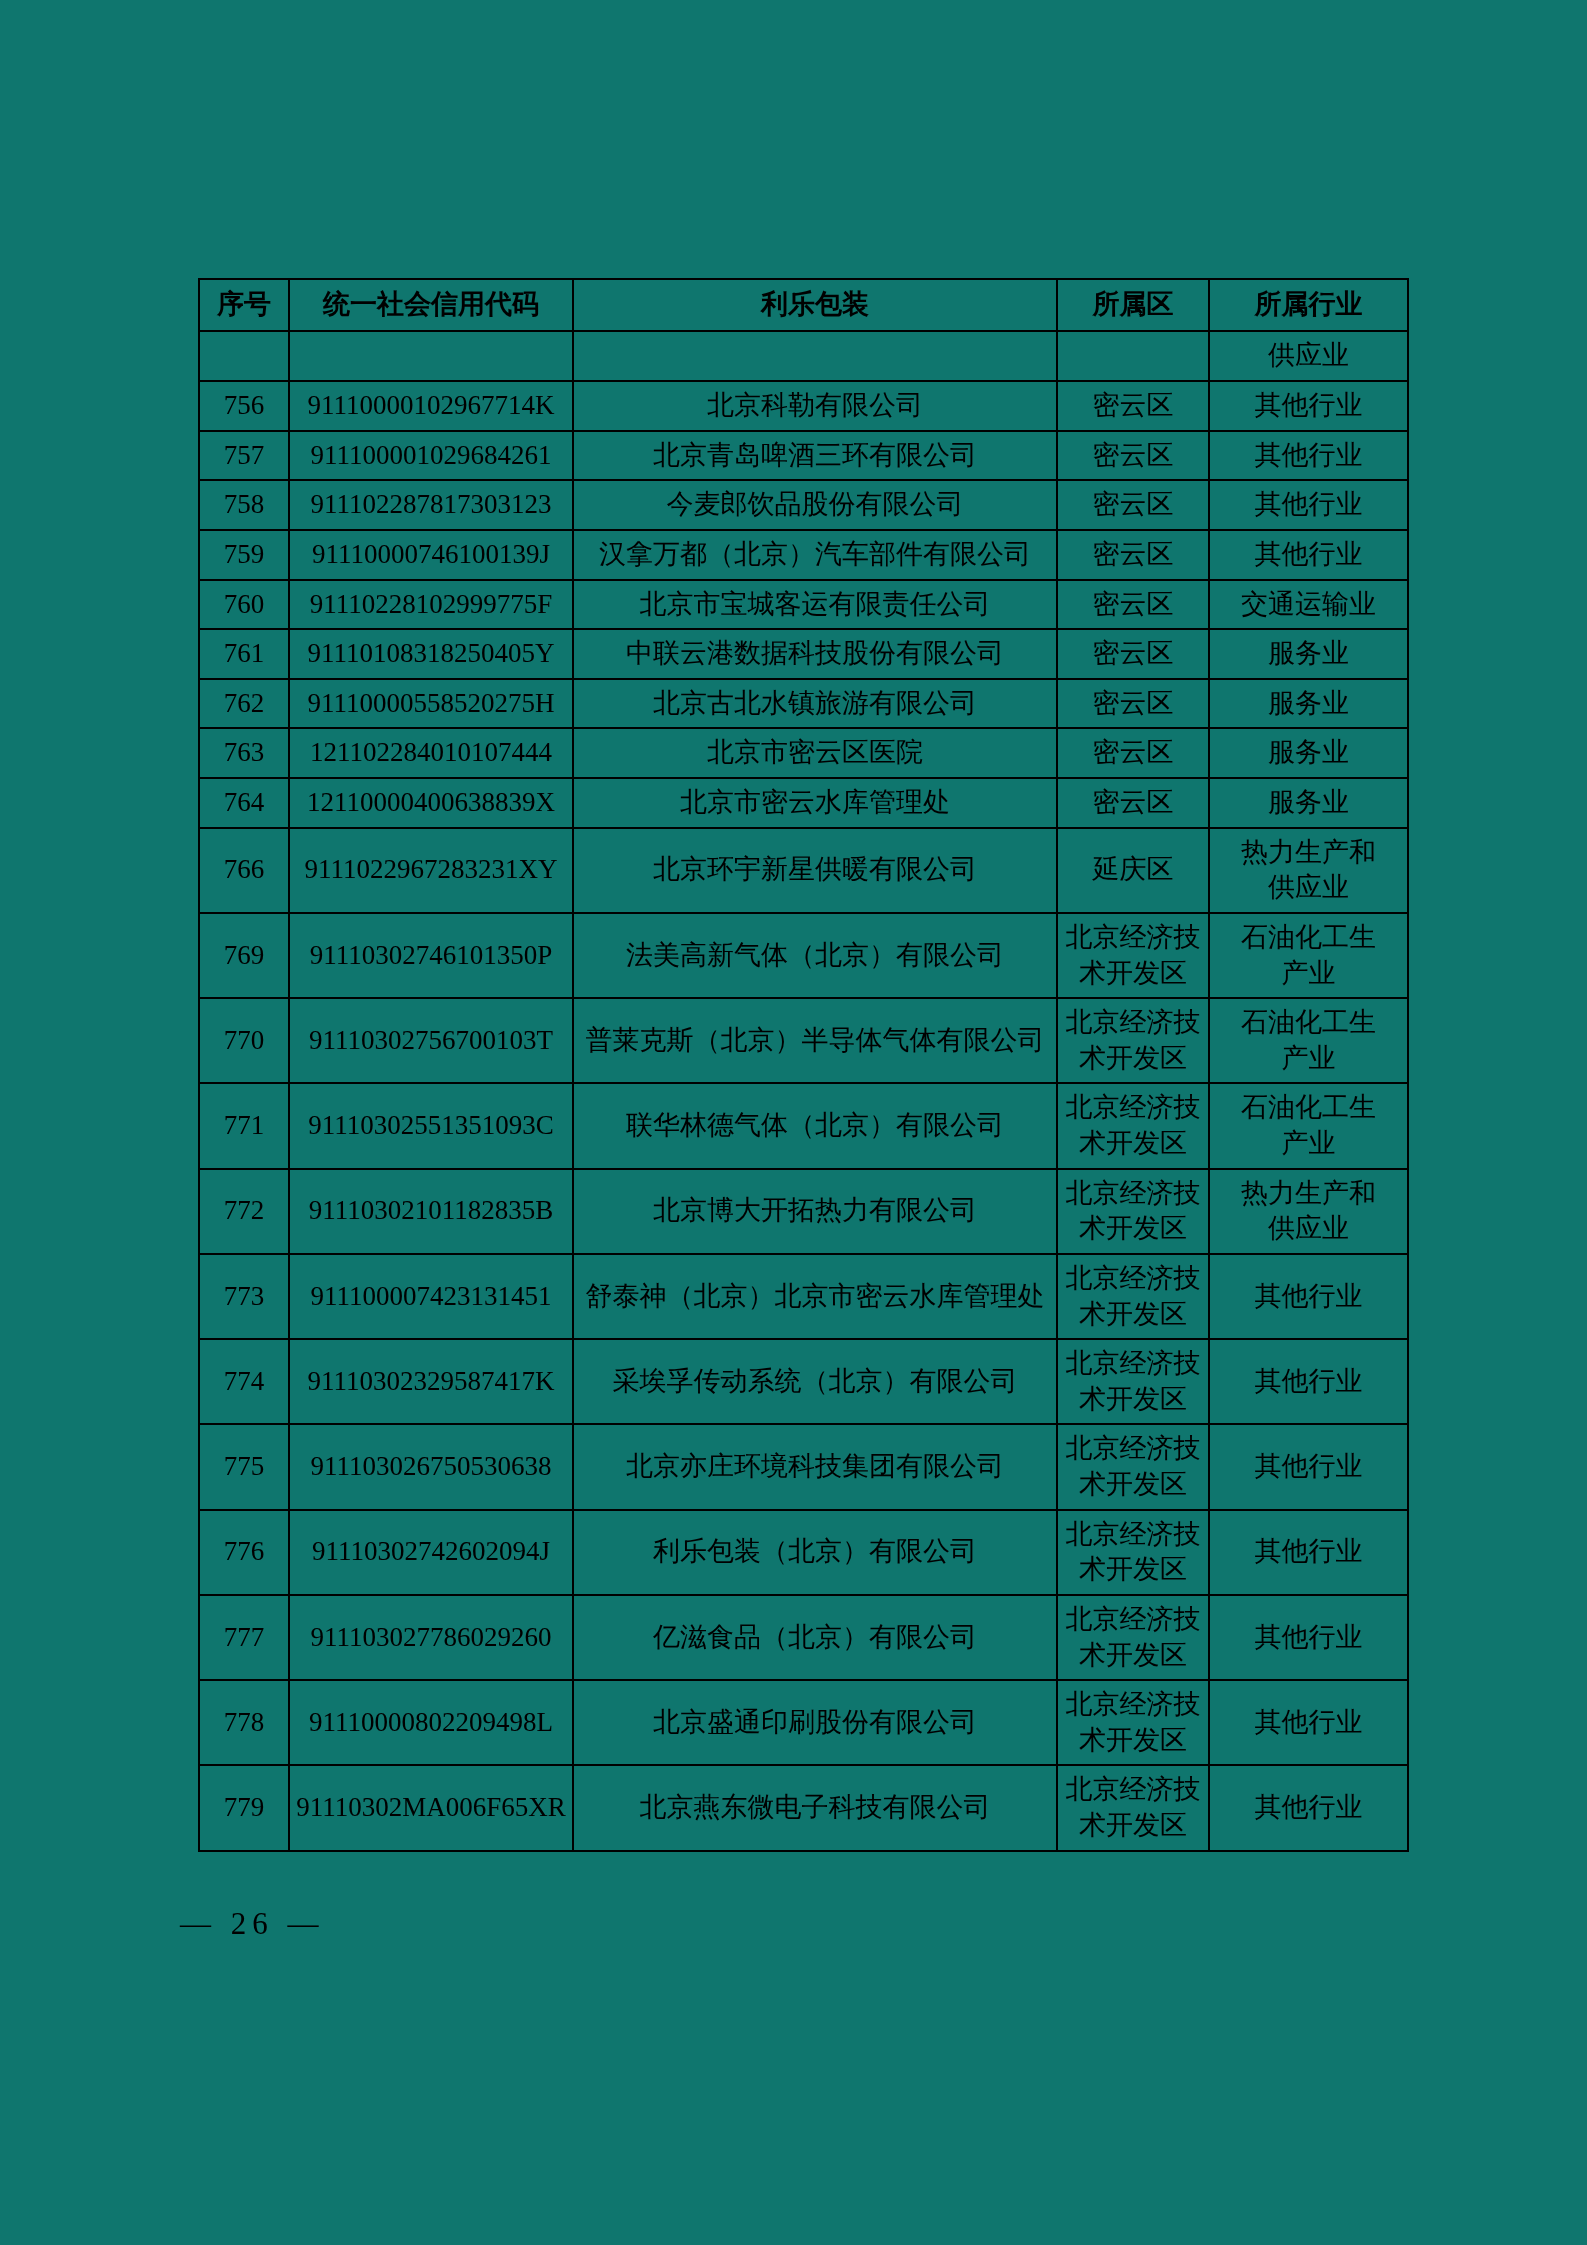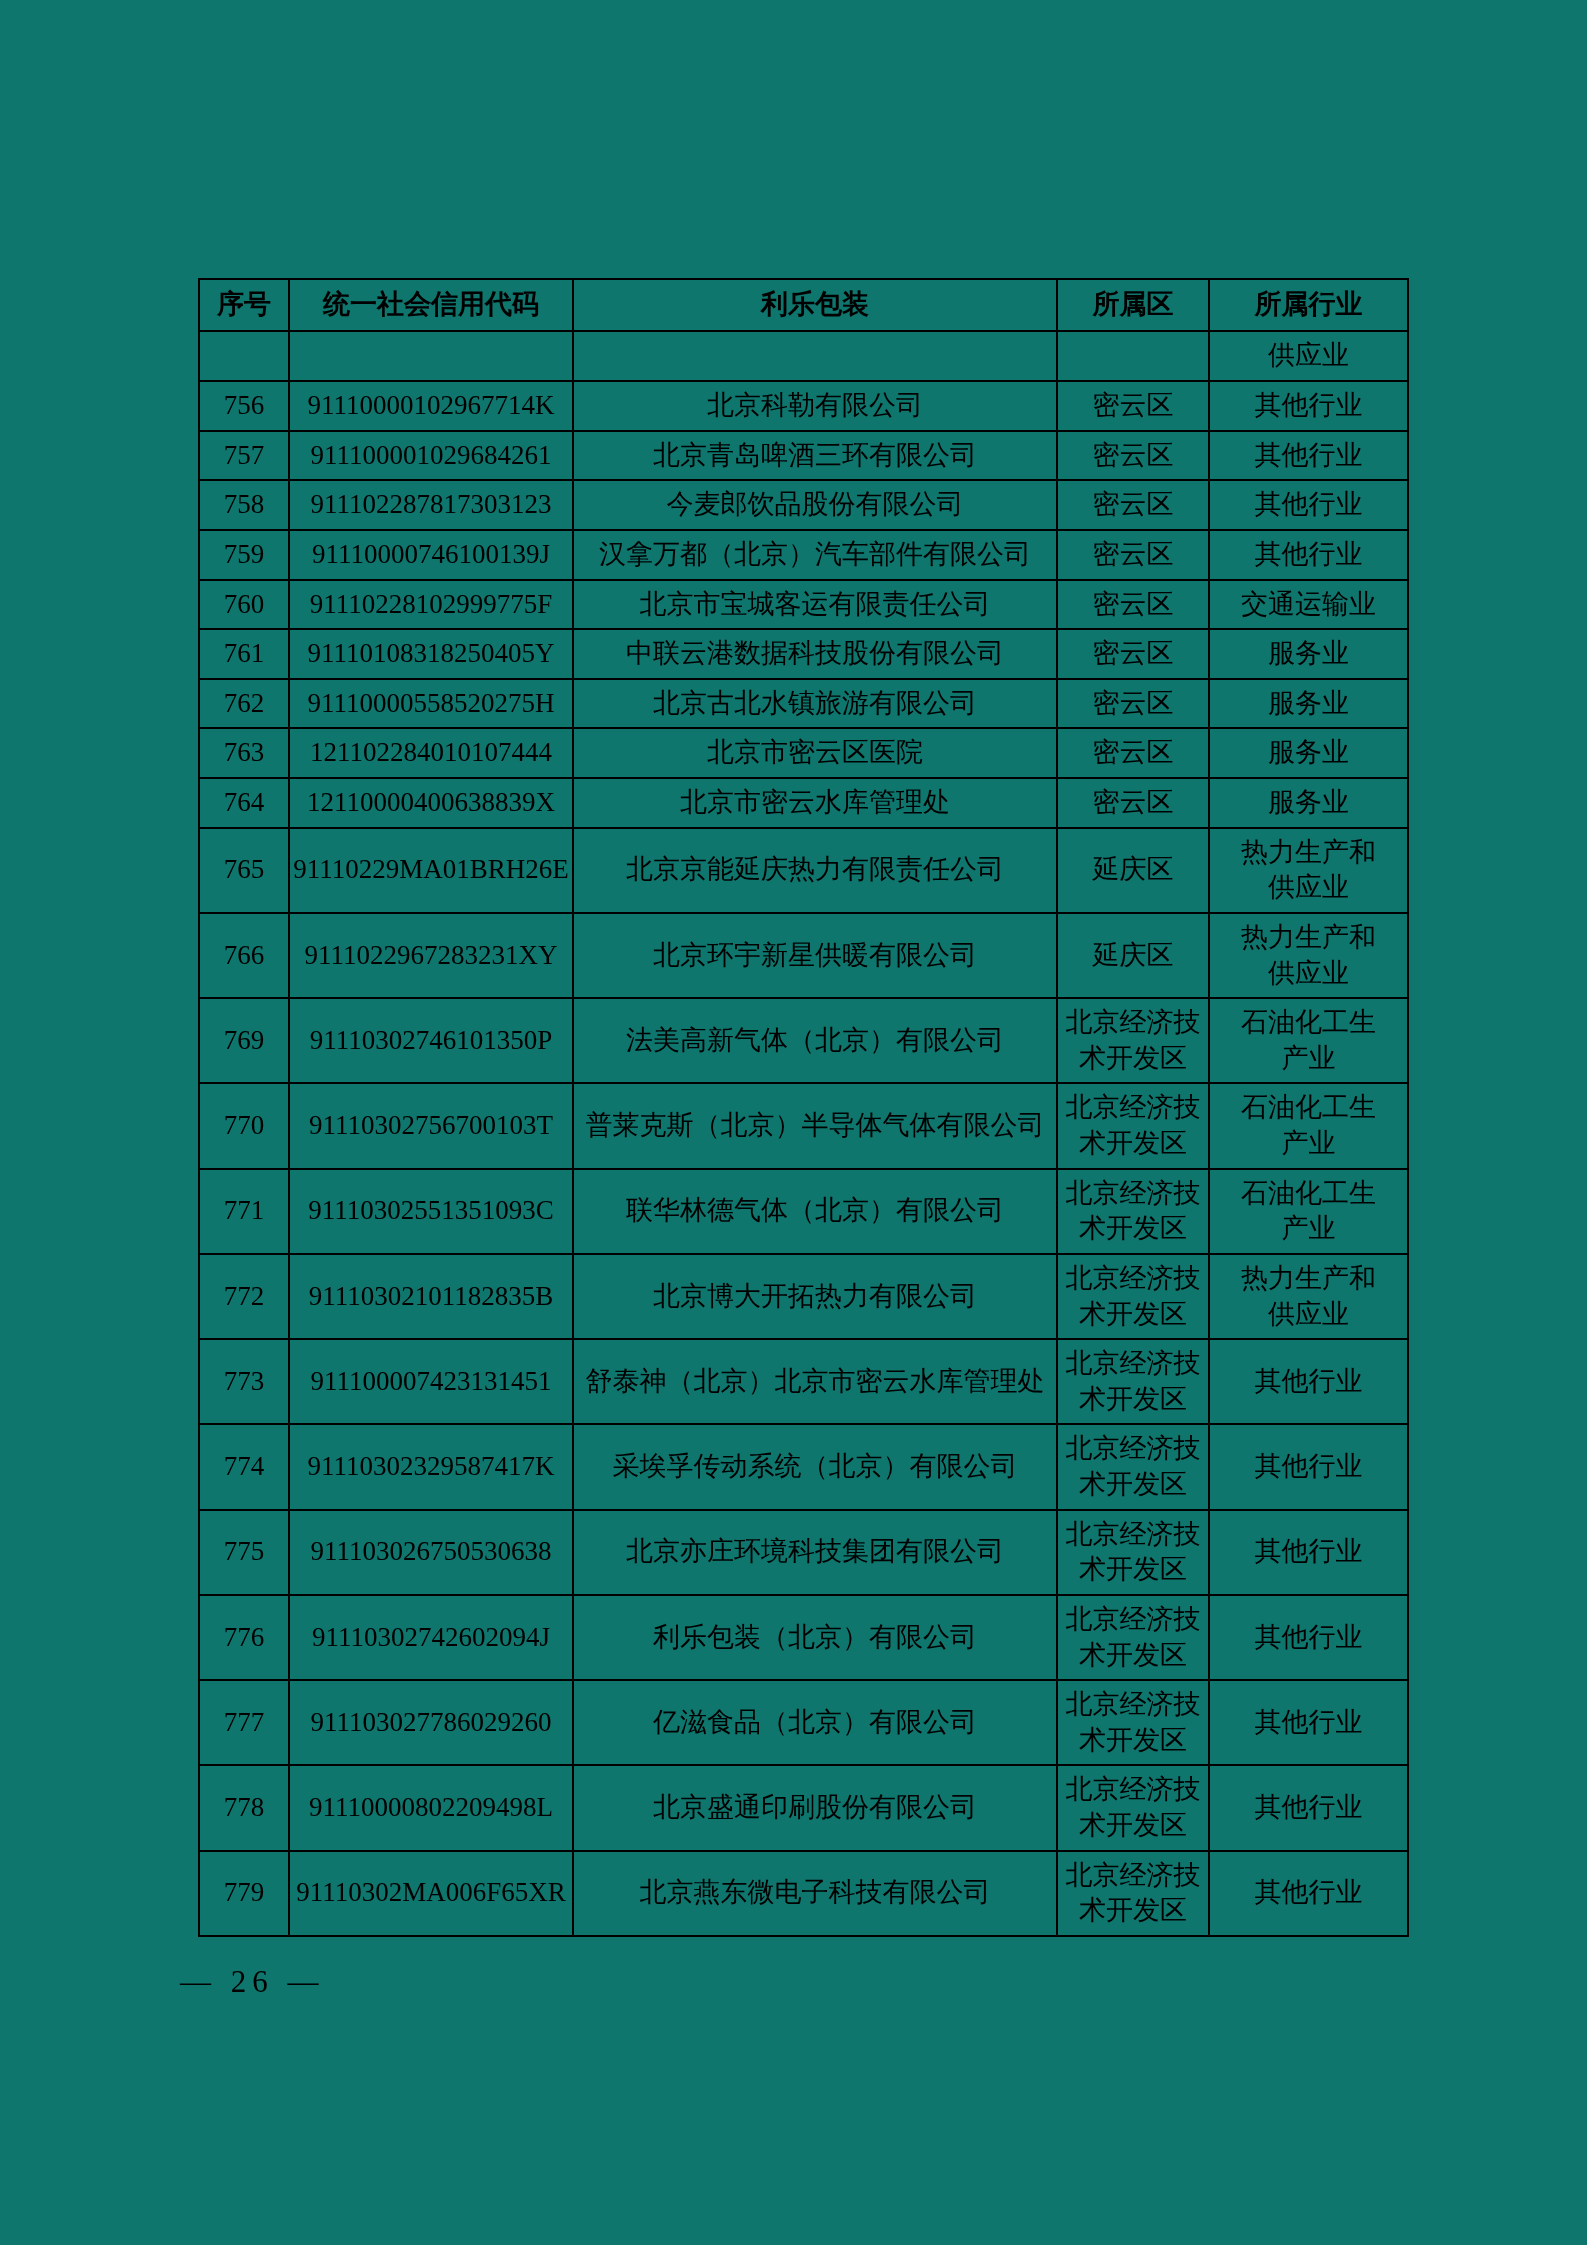--- a/index.html
+++ b/index.html
@@ -39,21 +39,21 @@
     font-weight: bold;
     height: 38px;
     white-space: nowrap;
   }
   tr.cont-row td {
     height: 36px;
   }
   .page-number {
     position: absolute;
     left: 180px;
-    top: 1964px;
+    top: 1906px;
     font-size: 31px;
     letter-spacing: 6px;
     color: #000000;
     font-family: "Liberation Serif", "DejaVu Serif", serif;
   }
 </style>
 </head>
 <body>
 
 <div class="page">
@@ -140,28 +140,20 @@
           <td>服务业</td>
         </tr>
         <tr>
           <td>764</td>
           <td>12110000400638839X</td>
           <td>北京市密云水库管理处</td>
           <td>密云区</td>
           <td>服务业</td>
         </tr>
         <tr>
-          <td>765</td>
-          <td>91110229MA01BRH26E</td>
-          <td>北京京能延庆热力有限责任公司</td>
-          <td>延庆区</td>
-          <td>热力生产和
-供应业</td>
-        </tr>
-        <tr>
           <td>766</td>
           <td>9111022967283231XY</td>
           <td>北京环宇新星供暖有限公司</td>
           <td>延庆区</td>
           <td>热力生产和
 供应业</td>
         </tr>
         <tr>
           <td>769</td>
           <td>91110302746101350P</td>

